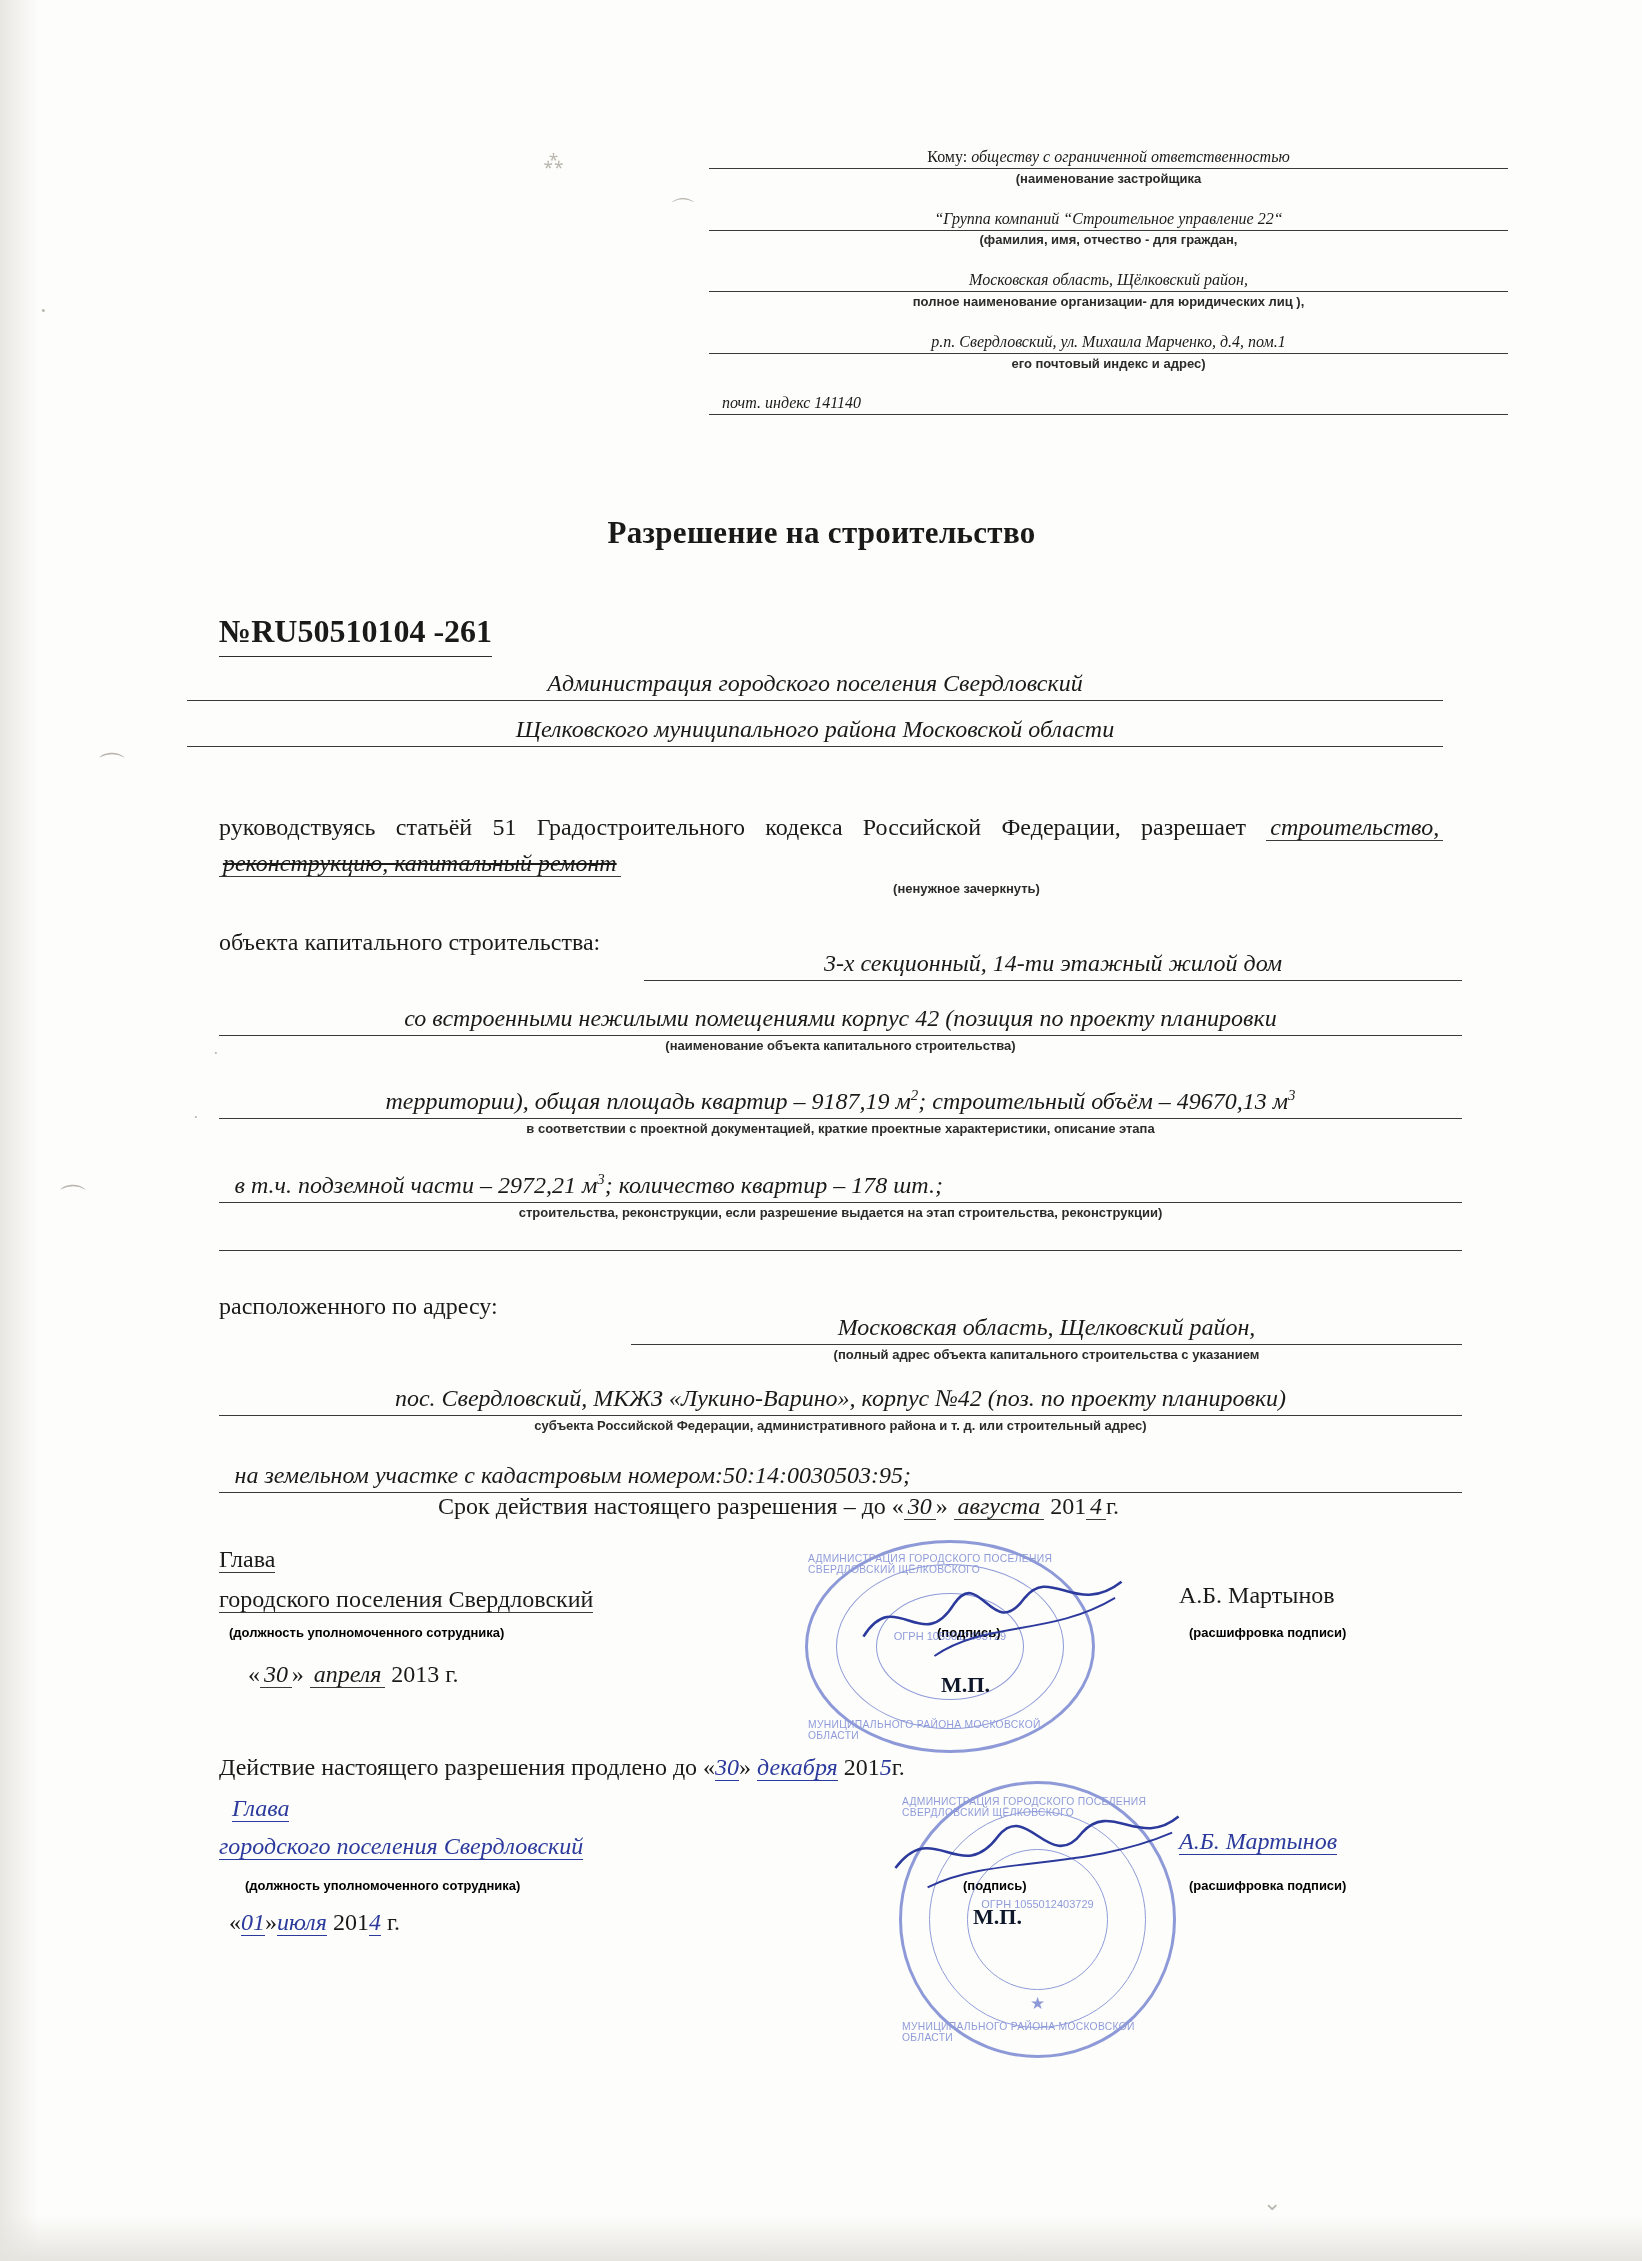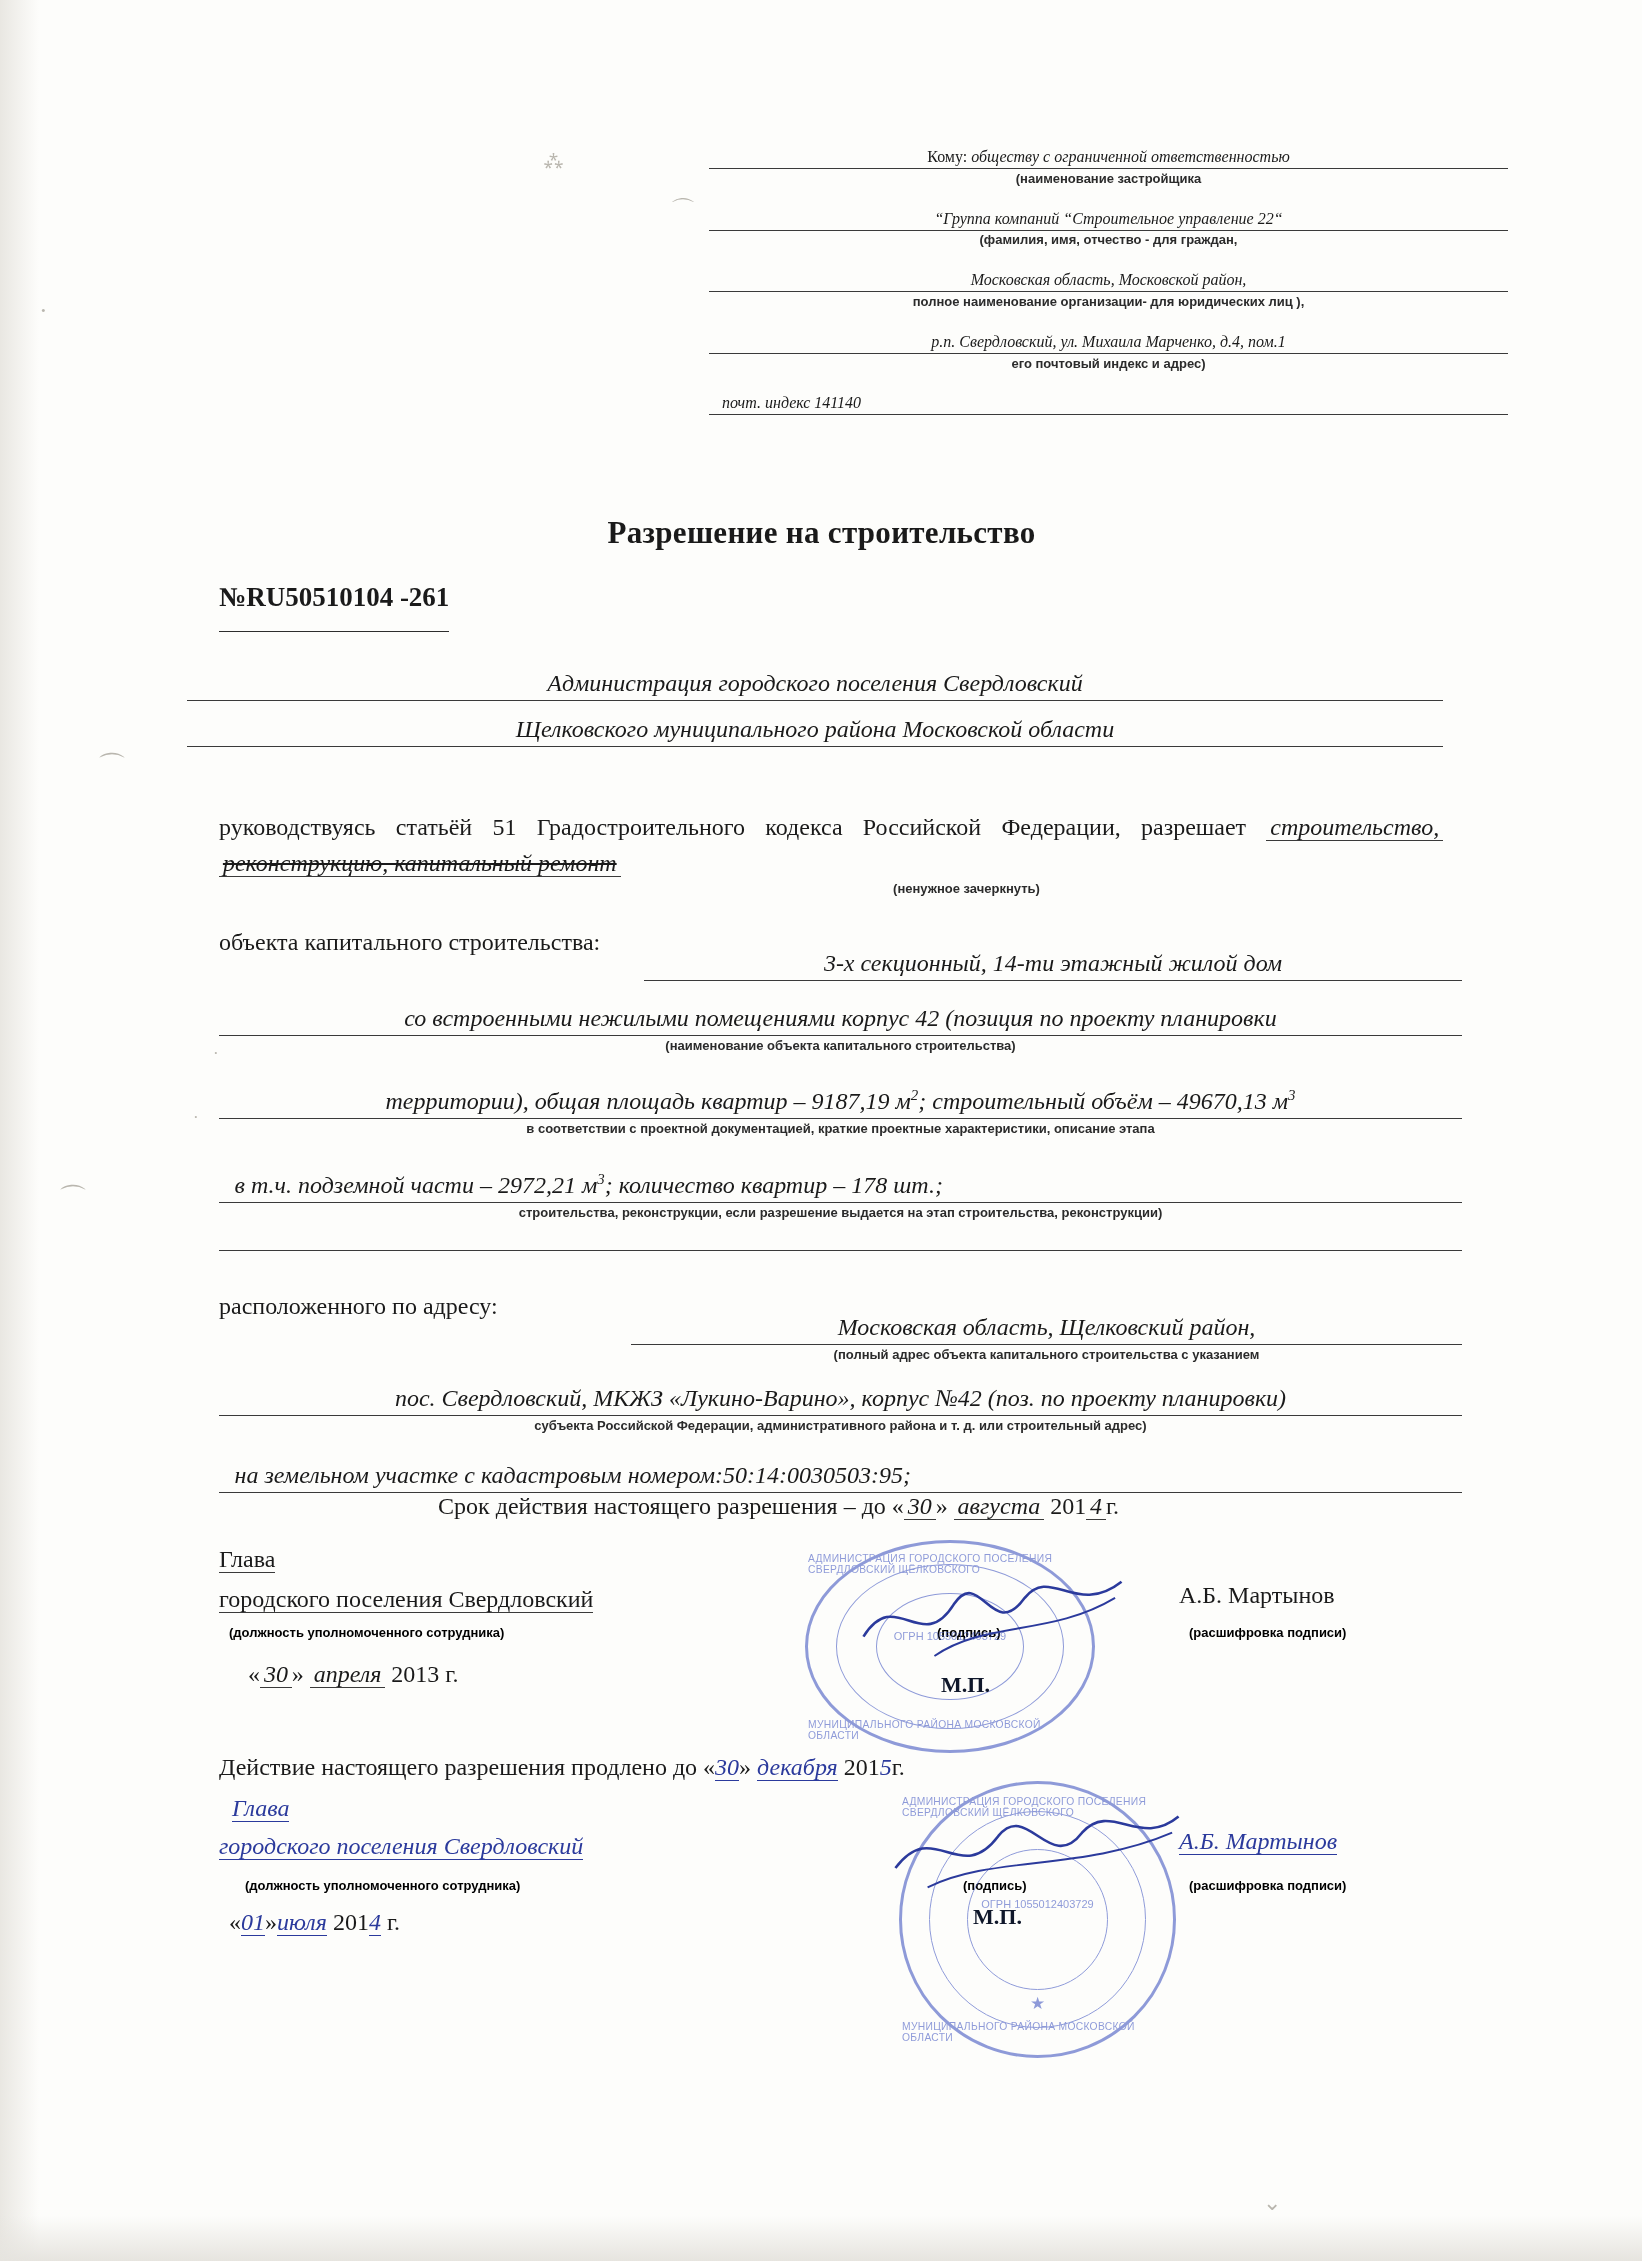--- a/index.html
+++ b/index.html
@@ -97,25 +97,25 @@
     top: 515px;
     width: 1643px;
     text-align: center;
     font-size: 31px;
     font-weight: bold;
     letter-spacing: 0.3px;
   }
   .doc-number {
     position: absolute;
     left: 219px;
-    top: 582px;
-    font-size: 27px;
+    top: 613px;
+    font-size: 32px;
     font-weight: bold;
     border-bottom: 1.9px solid #2d2d2d;
-    padding-bottom: 18px;
+    padding-bottom: 6px;
   }
 
   
   .auth-wrap {
     position: absolute;
     left: 187px;
     top: 664px;
     width: 1256px;
   }
   .auth-line {
@@ -289,21 +289,21 @@
       </div>
       <div class="small-caption addr-caption">(наименование застройщика</div>
 
       <div class="addr-line">
         <div class="addr-value">“Группа компаний “Строительное управление 22“</div>
         <div class="addr-underline"></div>
       </div>
       <div class="small-caption addr-caption">(фамилия, имя, отчество - для граждан,</div>
 
       <div class="addr-line">
-        <div class="addr-value">Московская область, Московской район,</div>
+        <div class="addr-value">Московская область, Щёлковский район,</div>
         <div class="addr-underline"></div>
       </div>
       <div class="small-caption addr-caption">полное наименование организации- для юридических лиц ),</div>
 
       <div class="addr-line">
         <div class="addr-value">р.п. Свердловский, ул. Михаила Марченко,  д.4, пом.1</div>
         <div class="addr-underline"></div>
       </div>
       <div class="small-caption addr-caption">его почтовый индекс и адрес)</div>
 

